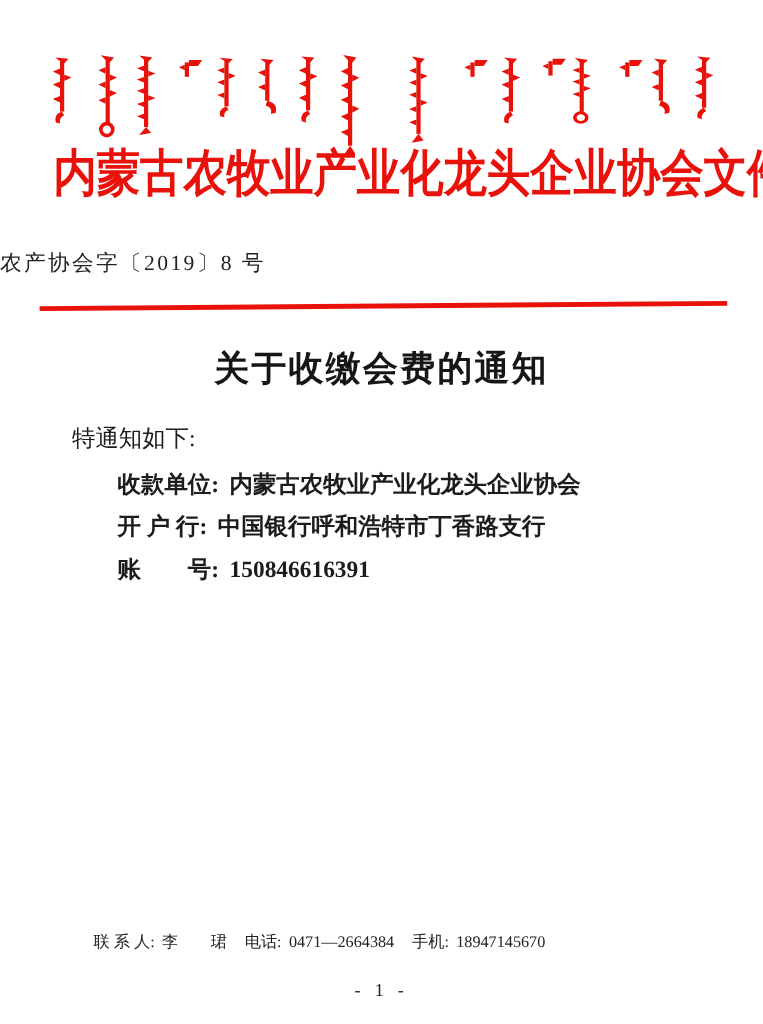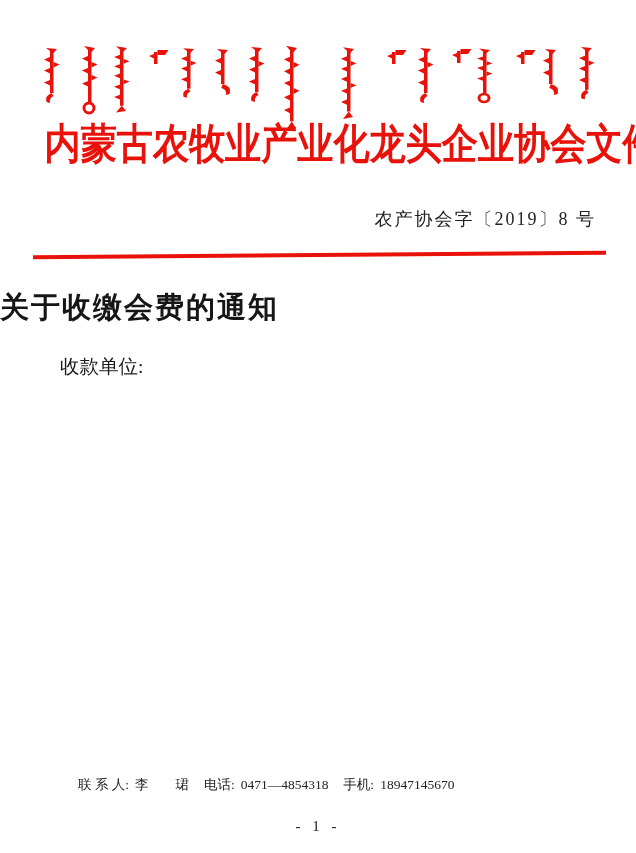--- a/index.html
+++ b/index.html
@@ -16,29 +16,29 @@
   }
   .org-title{
     position:absolute;top:116px;left:0;width:636px;
     margin:0;text-align:center;white-space:nowrap;
     font-size:42px;font-weight:700;color:#e8120b;
     transform:scaleX(0.86);transform-origin:center;
     letter-spacing:0px;
   }
   .doc-number{
     position:absolute;top:207px;left:0;width:596px;
-    text-align:right;font-size:18px;letter-spacing:2px;color:#222;
+    text-align:left;font-size:18px;letter-spacing:2px;color:#222;
   }
   .red-rule{
     position:absolute;top:253px;left:33px;width:573px;height:4px;
     background:#e8120b;transform:rotate(-0.45deg);
   }
   .notice-title{
     position:absolute;top:288px;left:0;width:636px;margin:0;
-    font-size:29px;font-weight:700;letter-spacing:2px;color:#161616;
+    text-align:center;font-size:29px;font-weight:700;letter-spacing:2px;color:#161616;
   }
   .body-block{
     position:absolute;top:348px;left:60px;width:538px;
     font-size:19.5px;line-height:37.5px;text-align:justify;
   }
   .body-block p{margin:0;}
   .para{text-indent:2.05em;}
   .bank-rows{margin-top:1px;font-weight:700;line-height:35.5px;}
   .bank-row{text-indent:1.95em;font-weight:700;}
   .bank-row .bank-label{margin-right:0.45em;}
@@ -120,24 +120,29 @@
 
   <h1 class="org-title">内蒙古农牧业产业化龙头企业协会文件</h1>
 
   <div class="doc-number">农产协会字〔2019〕8 号</div>
 
   <div class="red-rule"></div>
 
   <h2 class="notice-title">关于收缴会费的通知</h2>
 
   <div class="body-block">
-    <p class="salutation">收款单位:</p>
+    <p class="salutation">特通知如下:</p>
+    <div class="bank-rows">
+      <p class="bank-row"><span class="bank-label">收款单位:</span><span>内蒙古农牧业产业化龙头企业协会</span></p>
+      <p class="bank-row"><span class="bank-label">开 户 行:</span><span>中国银行呼和浩特市丁香路支行</span></p>
+      <p class="bank-row"><span class="bank-label">账　　号:</span><span>150846616391</span></p>
+    </div>
   </div>
 
   <div class="footer-block">
     <p>
-      <span>联 系 人:</span><span class="sgap"></span><span>李　　珺</span><span class="fgap"></span><span>电话:</span><span class="sgap"></span><span>0471—4854318</span><span class="fgap"></span><span>手机:</span><span class="sgap"></span><span>18947145670</span>
+      <span>联 系 人:</span><span class="sgap"></span><span>李　　珺</span><span class="fgap"></span><span>电话:</span><span class="sgap"></span><span>0471—2664384</span><span class="fgap"></span><span>手机:</span><span class="sgap"></span><span>18947145670</span>
     </p>
   </div>
 
   <div class="page-number">- 1 -</div>
 
 </div>
 
 </body></html>

